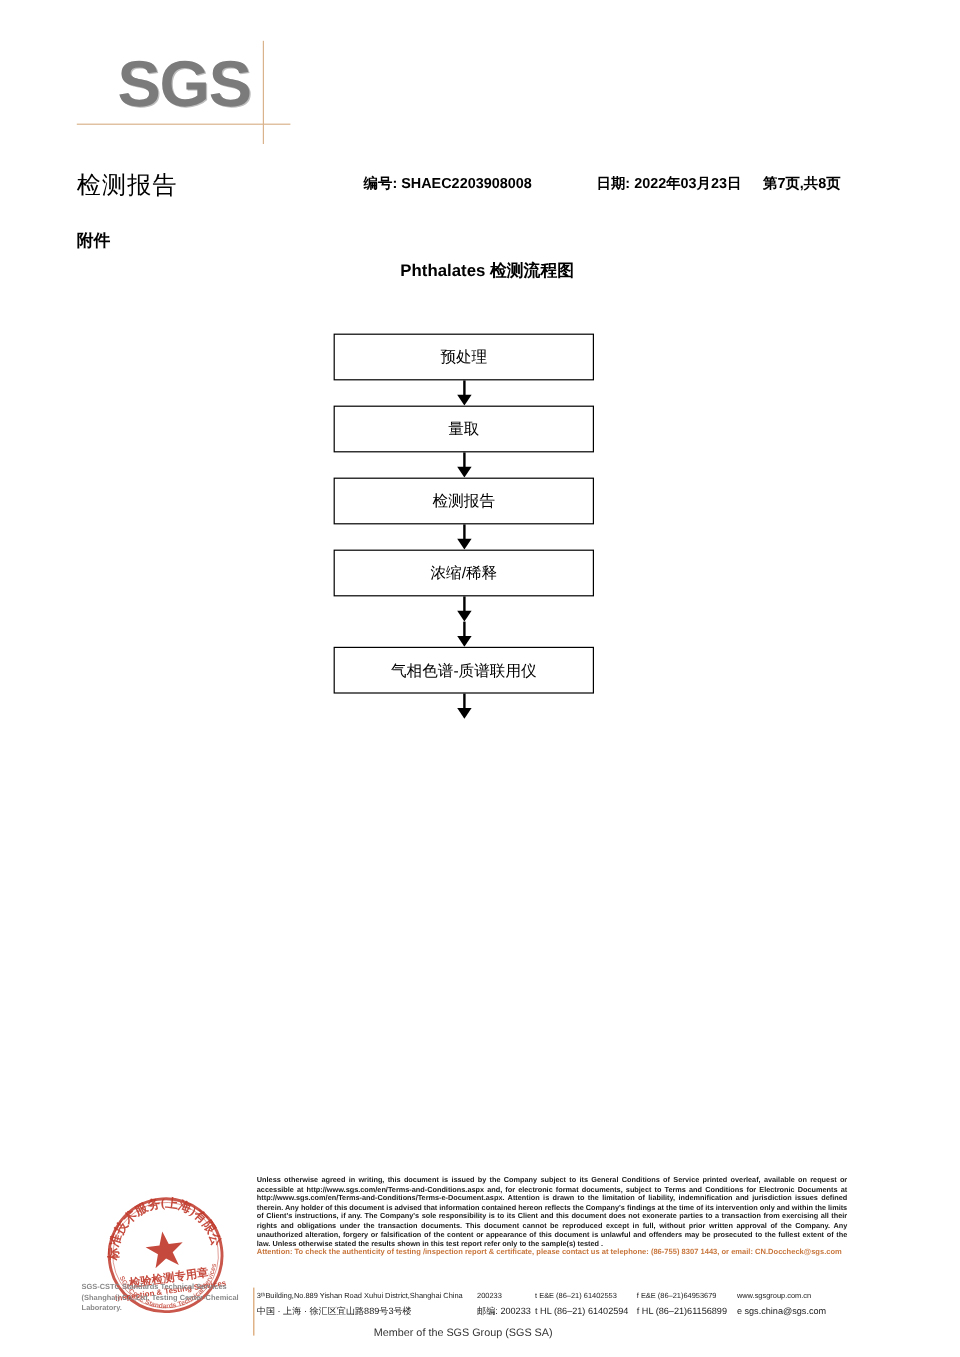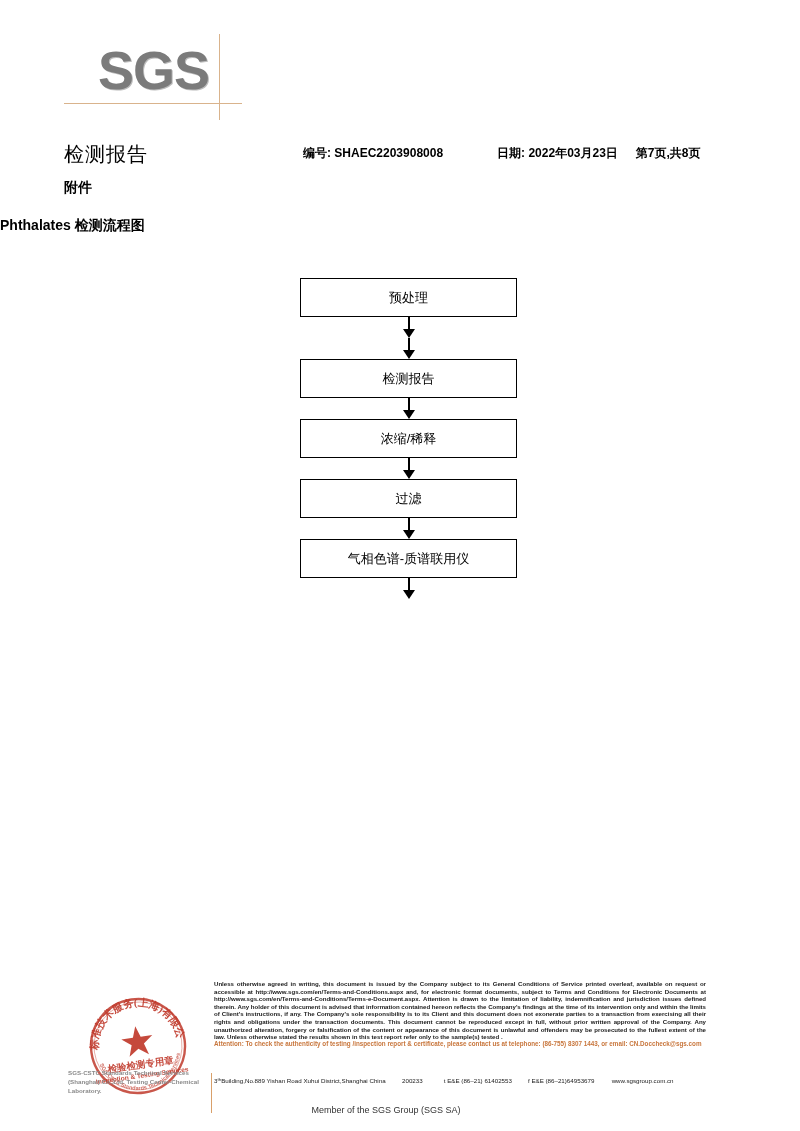--- a/index.html
+++ b/index.html
@@ -58,21 +58,21 @@
     position: absolute;
     left: 64px;
     top: 141px;
     font-size: 20px;
     font-weight: normal;
     letter-spacing: 1px;
   }
   #attachment-label {
     position: absolute;
     left: 64px;
-    top: 179px;
+    top: 192px;
     font-size: 14px;
     font-weight: bold;
     font-family: Liberation Mono, monospace;
   }
   #header-meta {
     position: absolute;
     left: 283px;
     top: 145px;
     font-size: 12px;
     font-weight: bold;
@@ -81,27 +81,28 @@
   }
   #header-meta .meta-no { margin-right: 54px; }
   #header-meta .meta-date { margin-right: 18px; }
 
   
   #flow-title {
     position: absolute;
     left: 0;
     right: 0;
     top: 217px;
-    text-align: left;
+    text-align: center;
     font-size: 14px;
     font-weight: bold;
+    padding-left: 12px;
   }
   #flowchart {
     position: absolute;
-    left: 300px;
+    left: 278px;
     top: 278px;
     width: 217px;
   }
   .flow-row { position: relative; }
   .flow-box {
     box-sizing: border-box;
     width: 217px;
     height: 39px;
     border: 1px solid #000;
     display: flex;
@@ -238,20 +239,23 @@
 
 <div id="flowchart">
   <div class="flow-row">
     <div class="flow-box">预处理</div>
   </div>
   <div class="flow-arrow">
       <div class="shaft"></div>
       <div class="head"></div>
     </div>
 
+  <div class="flow-row">
+    <div class="flow-box">量取</div>
+  </div>
   <div class="flow-arrow">
       <div class="shaft"></div>
       <div class="head"></div>
     </div>
 
   <div class="flow-row">
     <div class="flow-box">检测报告</div>
   </div>
   <div class="flow-arrow">
       <div class="shaft"></div>
@@ -259,23 +263,20 @@
     </div>
 
   <div class="flow-row">
     <div class="flow-box">浓缩/稀释</div>
   </div>
   <div class="flow-arrow">
       <div class="shaft"></div>
       <div class="head"></div>
     </div>
 
-  <div class="flow-row">
-    <div class="flow-box">过滤</div>
-  </div>
   <div class="flow-arrow">
       <div class="shaft"></div>
       <div class="head"></div>
     </div>
 
   <div class="flow-row">
     <div class="flow-box">气相色谱-质谱联用仪</div>
   </div>
   <div class="flow-arrow">
       <div class="shaft"></div>
@@ -316,17 +317,24 @@
 
   <table id="addr-table">
     <tbody>
         <tr>
       <td class="col-addr">3ᵗʰBuilding,No.889 Yishan Road Xuhui District,Shanghai China</td>
       <td class="col-zip">200233</td>
       <td class="col-t1">t E&amp;E (86–21) 61402553</td>
       <td class="col-t2">f E&amp;E (86–21)64953679</td>
       <td class="col-web">www.sgsgroup.com.cn</td>
     </tr>
+    <tr class="cn-row">
+      <td class="col-addr">中国 · 上海 · 徐汇区宜山路889号3号楼</td>
+      <td class="col-zip"><span>邮编:</span> <span>200233</span></td>
+      <td class="col-t1">t HL (86–21) 61402594</td>
+      <td class="col-t2">f HL (86–21)61156899</td>
+      <td class="col-web">e sgs.china@sgs.com</td>
+    </tr>
   </tbody>
     </table>
 
   <div id="member-line">Member of the SGS Group (SGS SA)</div>
 </div>
 
 </body></html>

